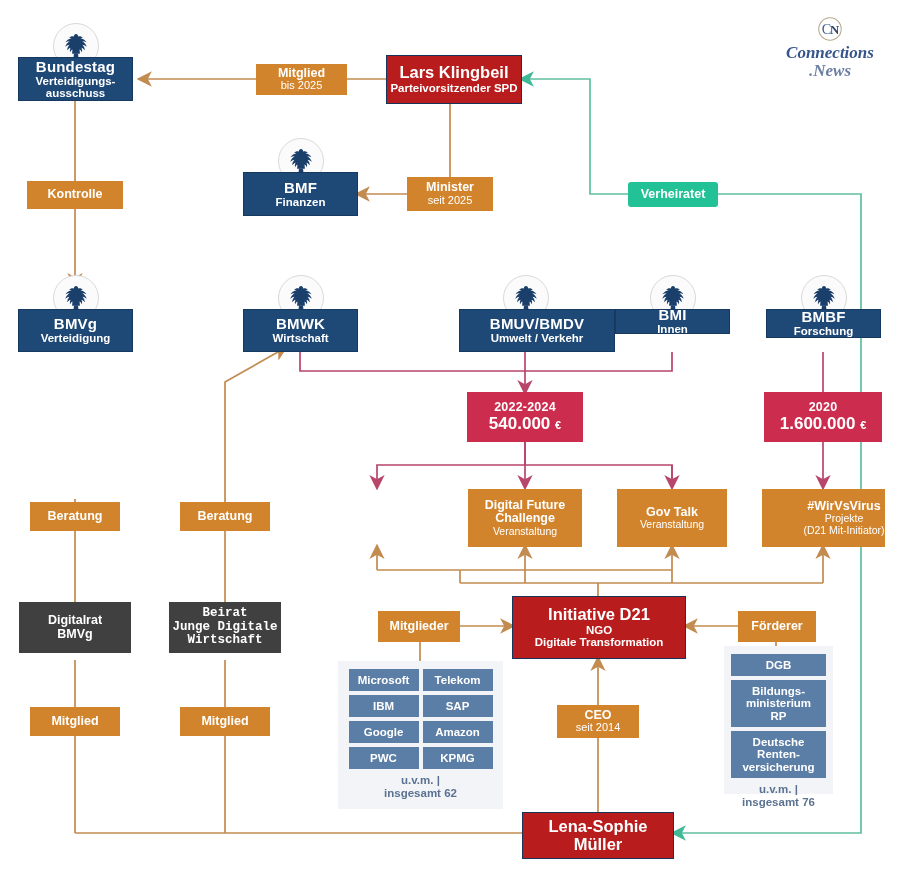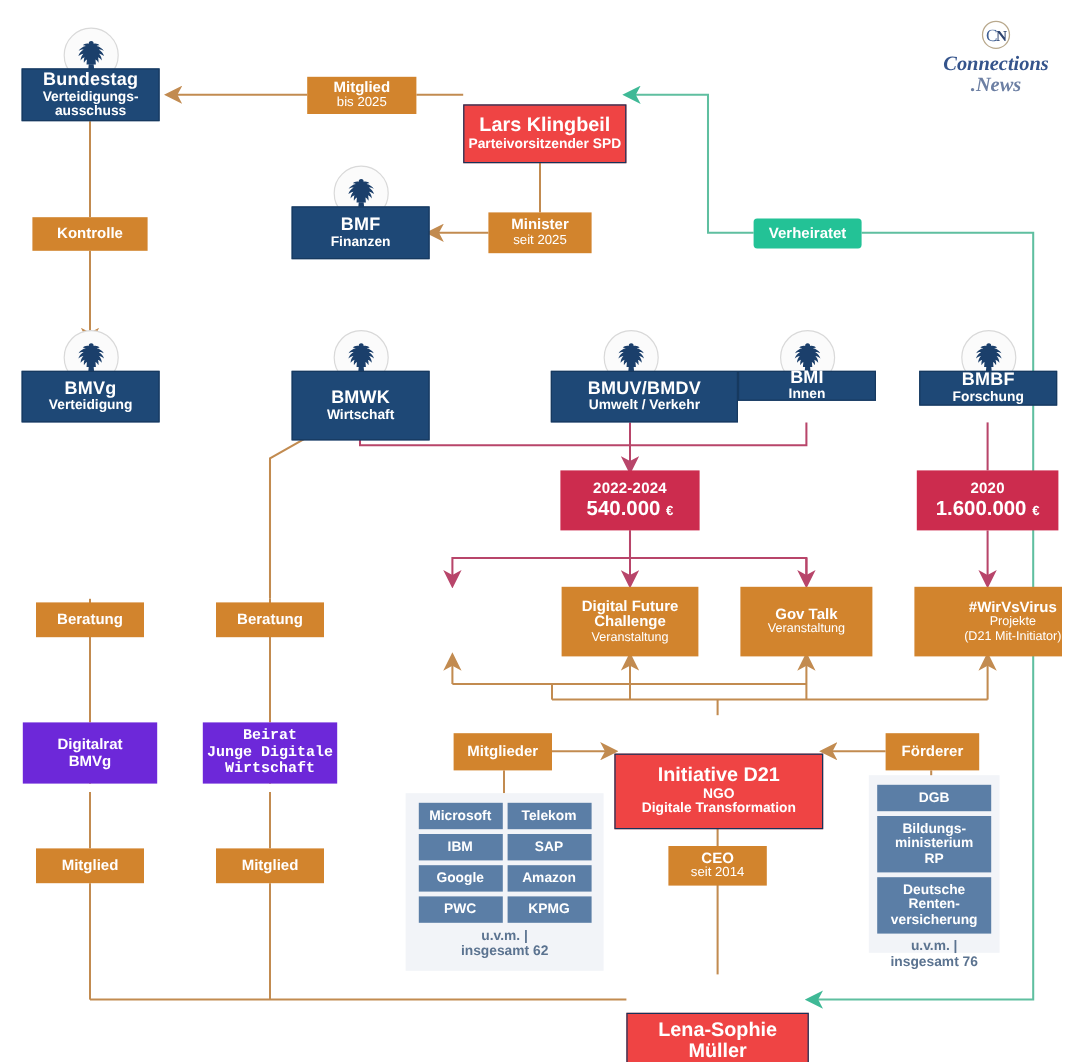--- a/index.html
+++ b/index.html
@@ -27,42 +27,42 @@
   }
   .n-title{font-weight:bold;display:block;}
   .n-sub{display:block;font-weight:bold;}
   .n-sub2{display:block;}
 
   
   .blue{background:#1e4876;border:1px solid #16395f;}
   .blue .n-title{font-size:15px;letter-spacing:.2px;}
   .blue .n-sub{font-size:11.5px;font-weight:bold;}
 
-  .person{background:#ef4444;border:1px solid #16335a;margin-top:32px;}
+  .person{background:#b91c1c;border:1px solid #16335a;}
   .person .n-title{font-size:16.5px;}
   .person .n-sub{font-size:11.5px;}
 
   
   .orange{background:#d2842d;}
   .orange .n-title{font-size:12.5px;font-weight:bold;}
   .orange .n-sub{font-size:11px;font-weight:normal;}
   .orange .n-sub2{font-size:10.5px;font-weight:normal;}
 
   
   .money{background:#cc2c4e;}
   .money .n-title{font-size:12.5px;font-weight:bold;letter-spacing:.2px;}
   .money .n-sub{font-size:17px;font-weight:bold;}
   .money .n-sub .eur{font-size:11px;font-weight:bold;}
 
   
   .teal{background:#23c296;border-radius:3px;}
   .teal .n-title{font-size:12.5px;font-weight:bold;}
 
   
-  .slate{background:#6d28d9;text-align:center;}
+  .slate{background:#404040;text-align:center;}
   .slate .n-title{font-size:12.5px;font-weight:bold;}
 
   
   .seal{
     position:absolute;
     width:44px;height:44px;border-radius:50%;
     background:#fbfbfb;border:1px solid #d9d9d9;
     display:flex;align-items:center;justify-content:center;
   }
   .seal svg{width:34px;height:34px;display:block;}
@@ -274,21 +274,21 @@
 
   <div class="node teal" style="left:628px;top:182px;width:90px;height:25px;">
     <span class="n-title">Verheiratet</span>
   </div>
 
   <div class="node blue" style="left:18px;top:309px;width:115px;height:43px;">
     <span class="n-title">BMVg</span>
     <span class="n-sub">Verteidigung</span>
   </div>
 
-  <div class="node blue" style="left:243px;top:309px;width:115px;height:58px;">
+  <div class="node blue" style="left:243px;top:309px;width:115px;height:43px;">
     <span class="n-title">BMWK</span>
     <span class="n-sub">Wirtschaft</span>
   </div>
 
   <div class="node blue" style="left:459px;top:309px;width:156px;height:43px;">
     <span class="n-title">BMUV/BMDV</span>
     <span class="n-sub">Umwelt / Verkehr</span>
   </div>
 
   <div class="node blue" style="left:615px;top:309px;width:115px;height:25px;align-items:center;">

